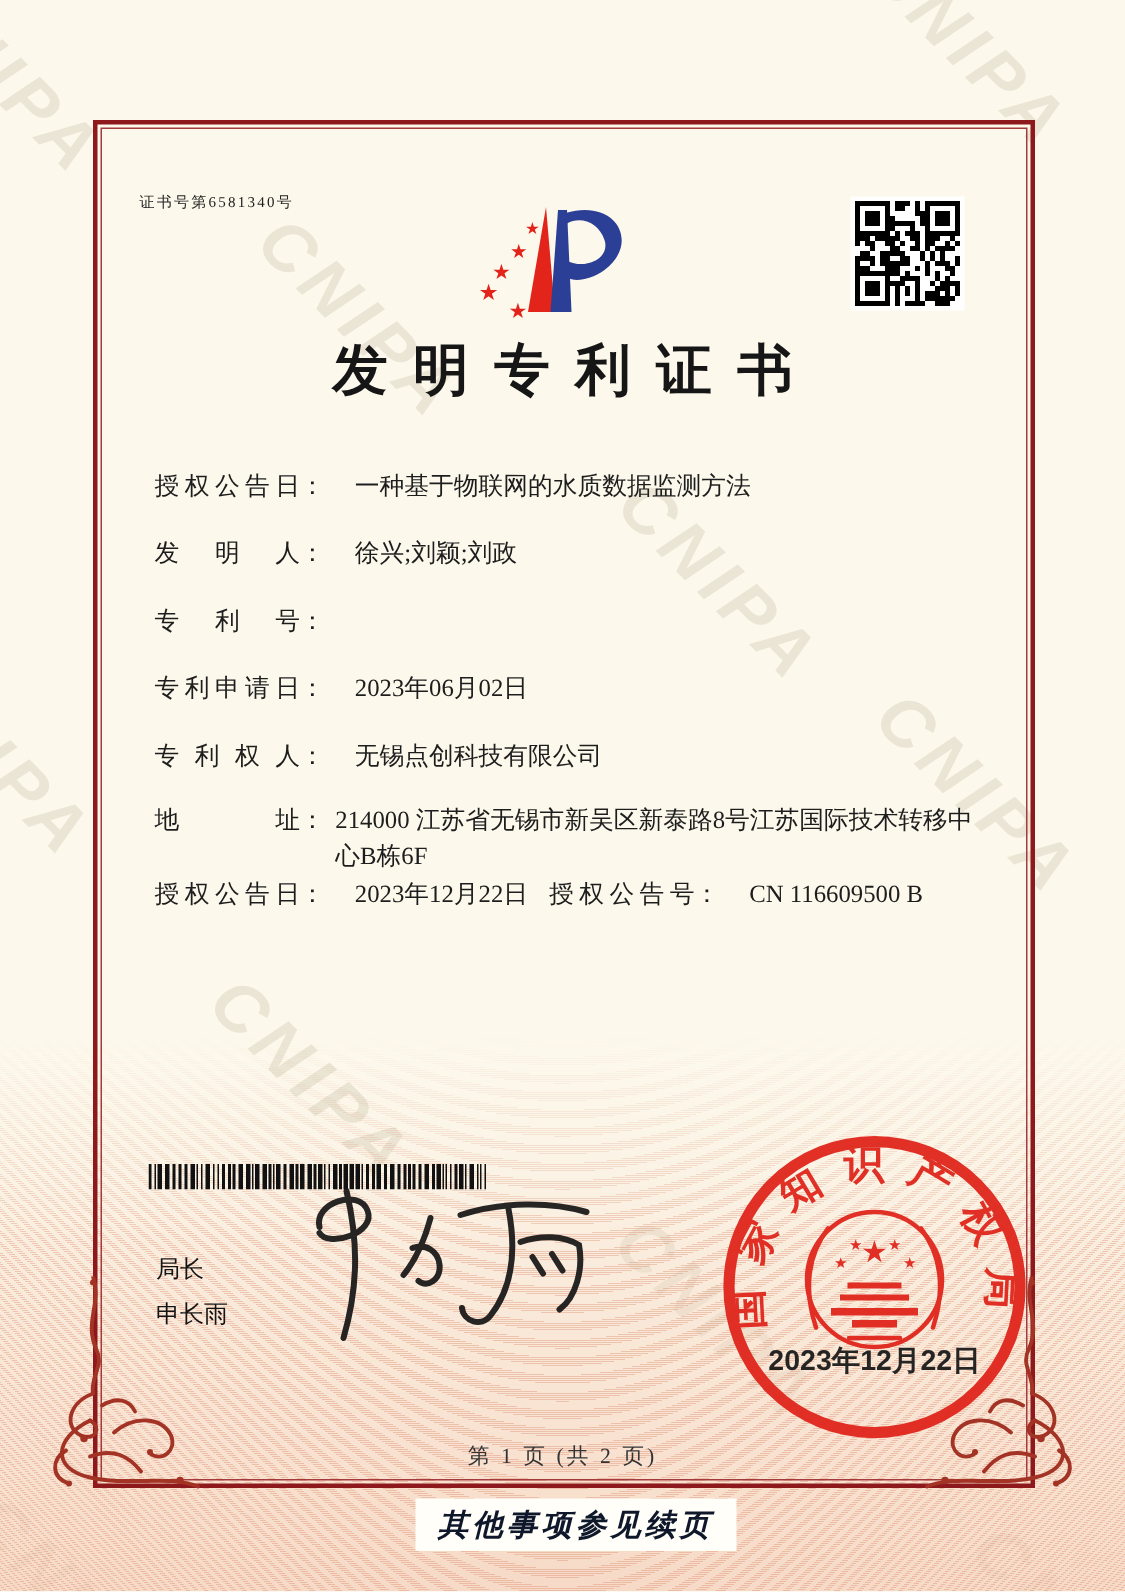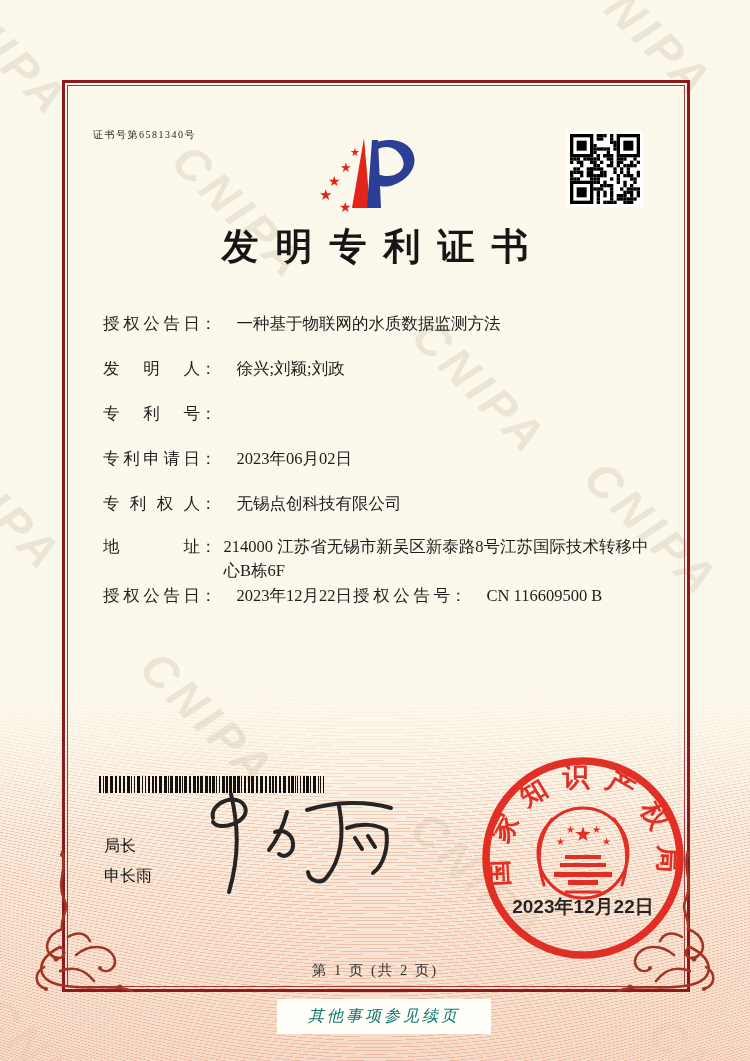--- a/index.html
+++ b/index.html
@@ -61,21 +61,21 @@
 
   .signature{position:absolute;left:195px;top:780px;width:205px;height:125px;z-index:5;}
 
   .seal{position:absolute;left:478px;top:753px;width:210px;height:210px;z-index:6;opacity:.95;}
 
   .pagenum{position:absolute;left:0;right:0;top:961px;text-align:center;
            font-size:14.5px;color:#333;letter-spacing:2px;z-index:5;}
 
   .contbox{position:absolute;left:277px;top:999px;width:214px;height:35px;background:#fffef8;
            display:flex;align-items:center;justify-content:center;z-index:5;}
-  .contbox span{font-size:16px;font-style:italic;letter-spacing:3px;color:#0f766e;}
+  .contbox span{font-size:20px;font-style:italic;letter-spacing:3px;color:#0f172a;font-weight:bold;}
 </style>
 </head>
 <body>
 
 <div class="page">
 
   <span class="wm" style="left:-38px;top:-30px">CNIPA</span>
   <span class="wm" style="left:200px;top:133px">CNIPA</span>
   <span class="wm" style="left:606px;top:-48px">CNIPA</span>
   <span class="wm" style="left:440px;top:308px">CNIPA</span>
@@ -355,21 +355,21 @@
     <div class="frow" style="top:535px">
       <span class="flabel">地址</span>
         <span class="fcolon">：</span>
       <span class="fval-addr">214000 江苏省无锡市新吴区新泰路8号江苏国际技术转移中心B栋6F</span>
     </div>
     <div class="frow" style="top:584px">
       <span class="flabel">授权公告日</span>
         <span class="fcolon">：</span>
       <span class="fval">2023年12月22日</span>
     </div>
-    <div class="frow" style="top:584px;left:353px">
+    <div class="frow" style="top:584px;left:366px">
       <span class="flabel">授权公告号</span>
         <span class="fcolon">：</span>
       <span class="fval">CN 116609500 B</span>
     </div>
 
 
     <div class="barcode">
       <svg width="232" height="17" viewBox="0 0 232 17">
           <rect x="0" y="0" width="2" height="17" fill="#111"></rect>
           <rect x="4" y="0" width="1" height="17" fill="#111"></rect>

